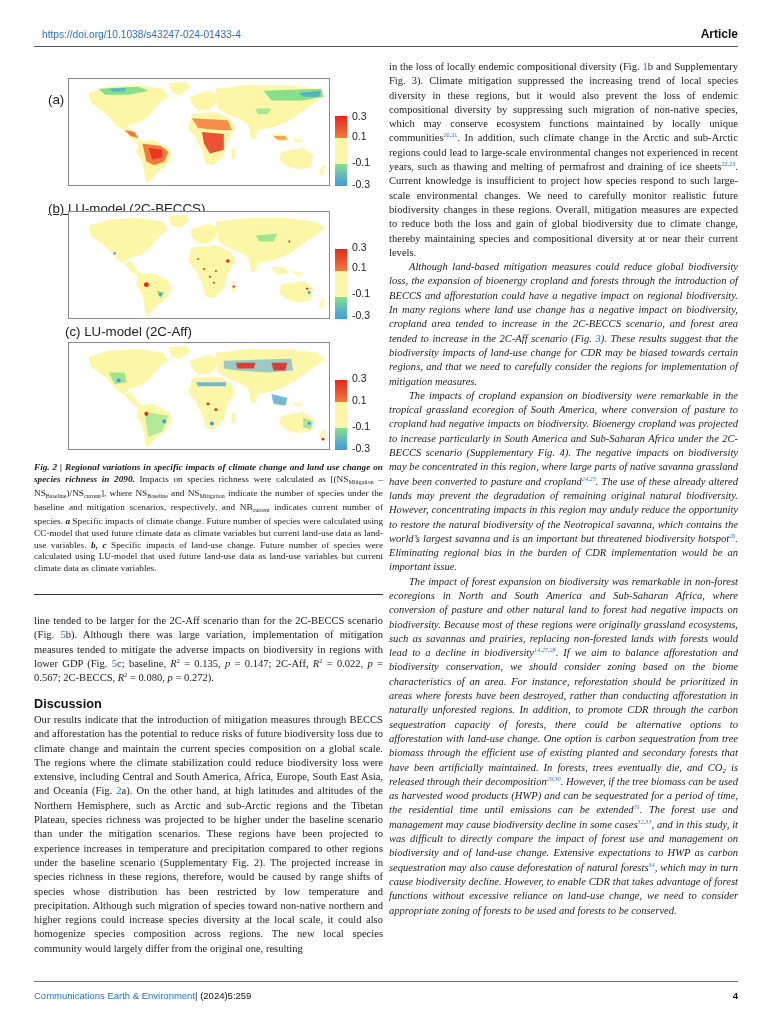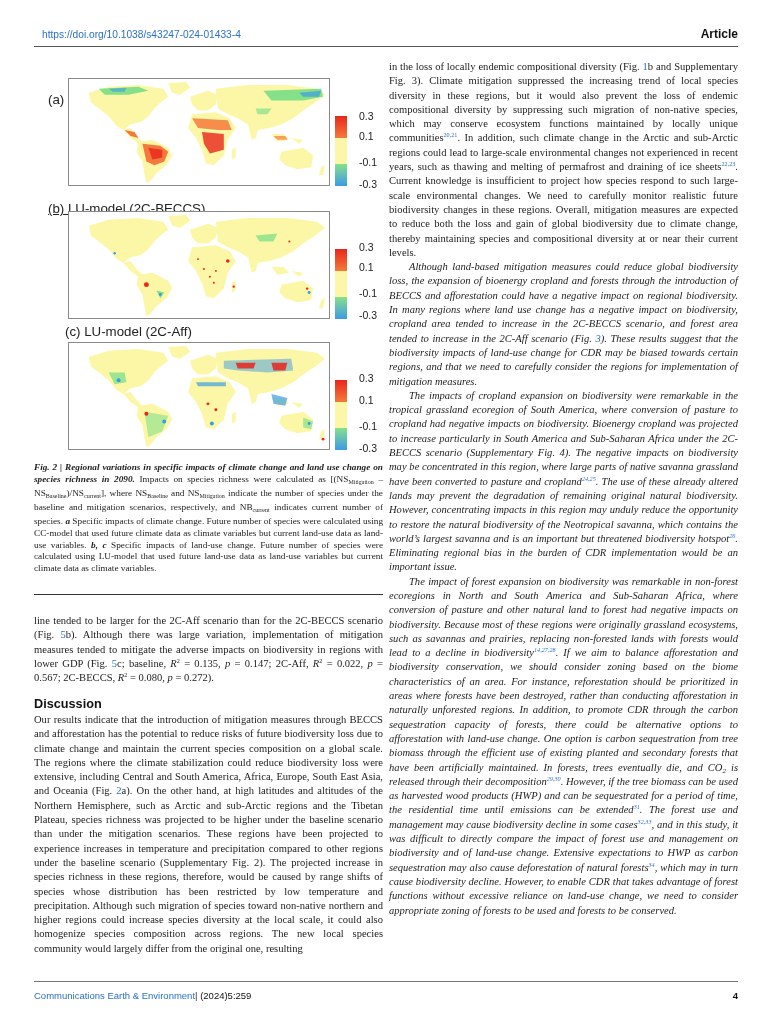--- a/index.html
+++ b/index.html
@@ -17,21 +17,21 @@
   .pagenum { position: absolute; right: 0; top: 8px; font-weight: bold; color: #111; }
 
   
   .fig-panel { position: absolute; left: 44px; width: 340px; }
   .panel-title { font-family: "Liberation Sans", sans-serif; font-size: 13.3px; color: #222; white-space: nowrap; }
   .map-frame { position: absolute; left: 24px; width: 262px; height: 108px; border: 1px solid #8a8a8a; background: #fff; overflow: hidden; }
   .map-frame svg { width: 100%; height: 100%; display: block; }
   .cbar { position: absolute; left: 291px; width: 12px; height: 70px; }
   .cbar-seg { width: 12px; }
   .cbar-labels { position: absolute; left: 308px; font-family: "Liberation Sans", sans-serif; font-size: 10.5px; color: #222; }
-  .cbar-labels span { position: absolute; left: 7px; white-space: nowrap; text-align: center; }
+  .cbar-labels span { position: absolute; left: 0; white-space: nowrap; text-align: center; }
 
   .caption { position: absolute; left: 34px; top: 462px; width: 349px; font-size: 9.25px; line-height: 11.7px; text-align: justify; color: #222; }
   .caption b { font-weight: bold; font-style: italic; }
   .caption sub { font-size: 6px; vertical-align: -1.5px; }
   .fig-rule { position: absolute; left: 34px; top: 594px; width: 349px; border-top: 1.2px solid #333; }
 
   .col { position: absolute; font-size: 10.55px; line-height: 14.3px; text-align: justify; color: #1c1c1c; hyphens: manual; }
   .col p { text-indent: 0; }
   .col p.ind { text-indent: 20px; font-style: italic; }
   .col .ref { color: #2a6fc9; }

